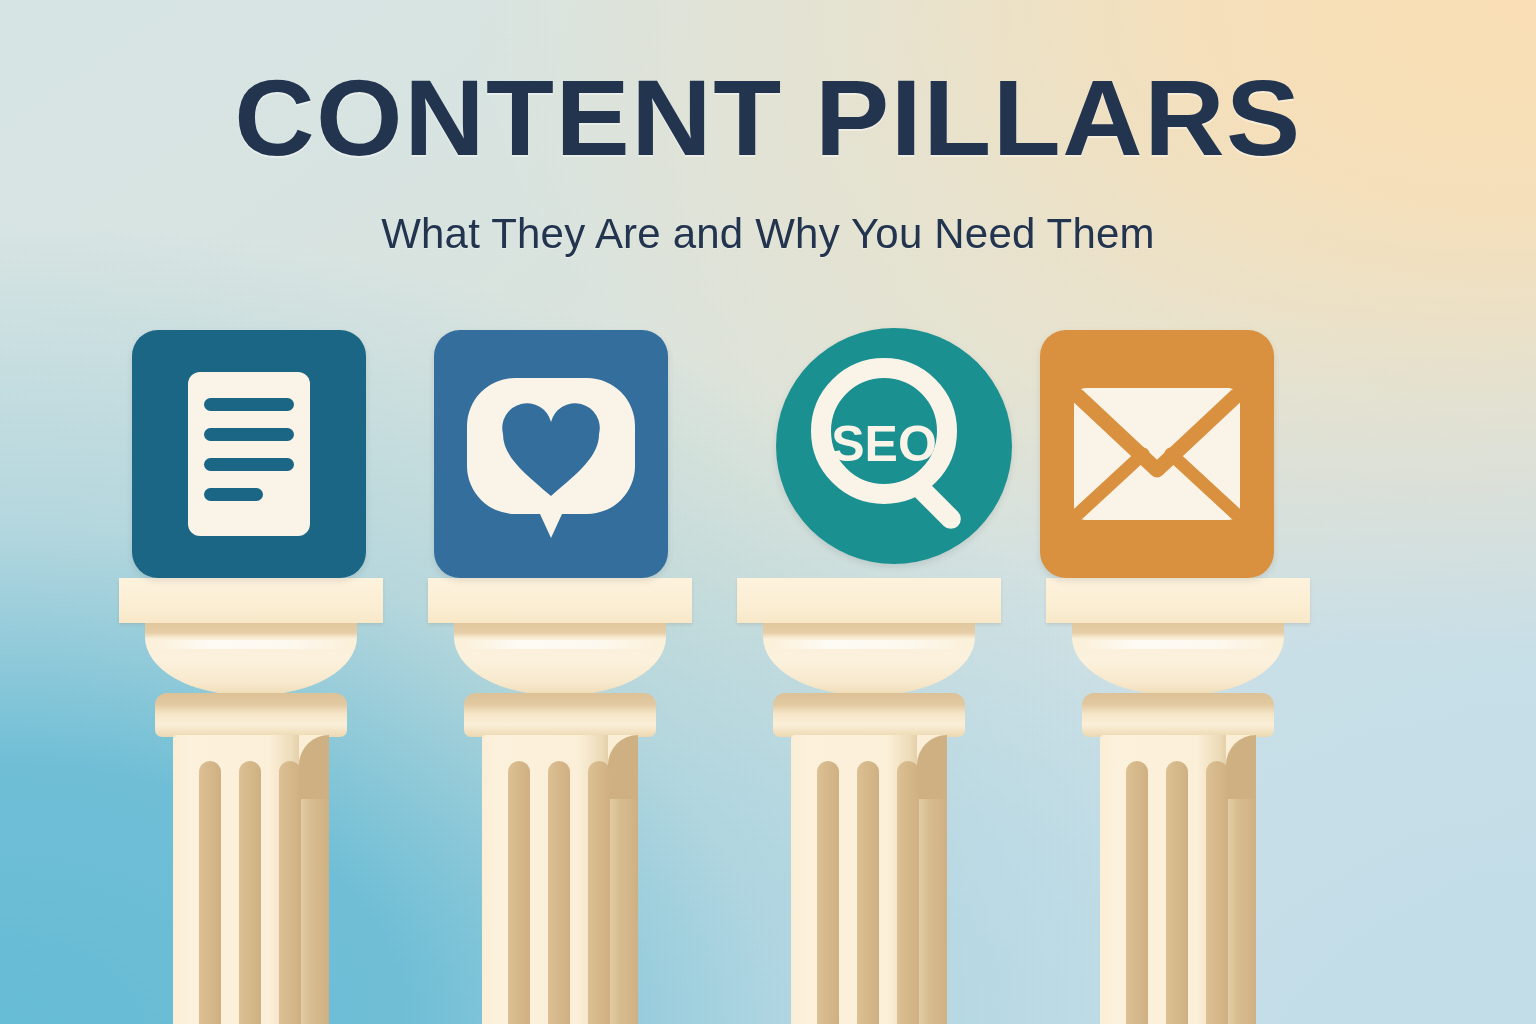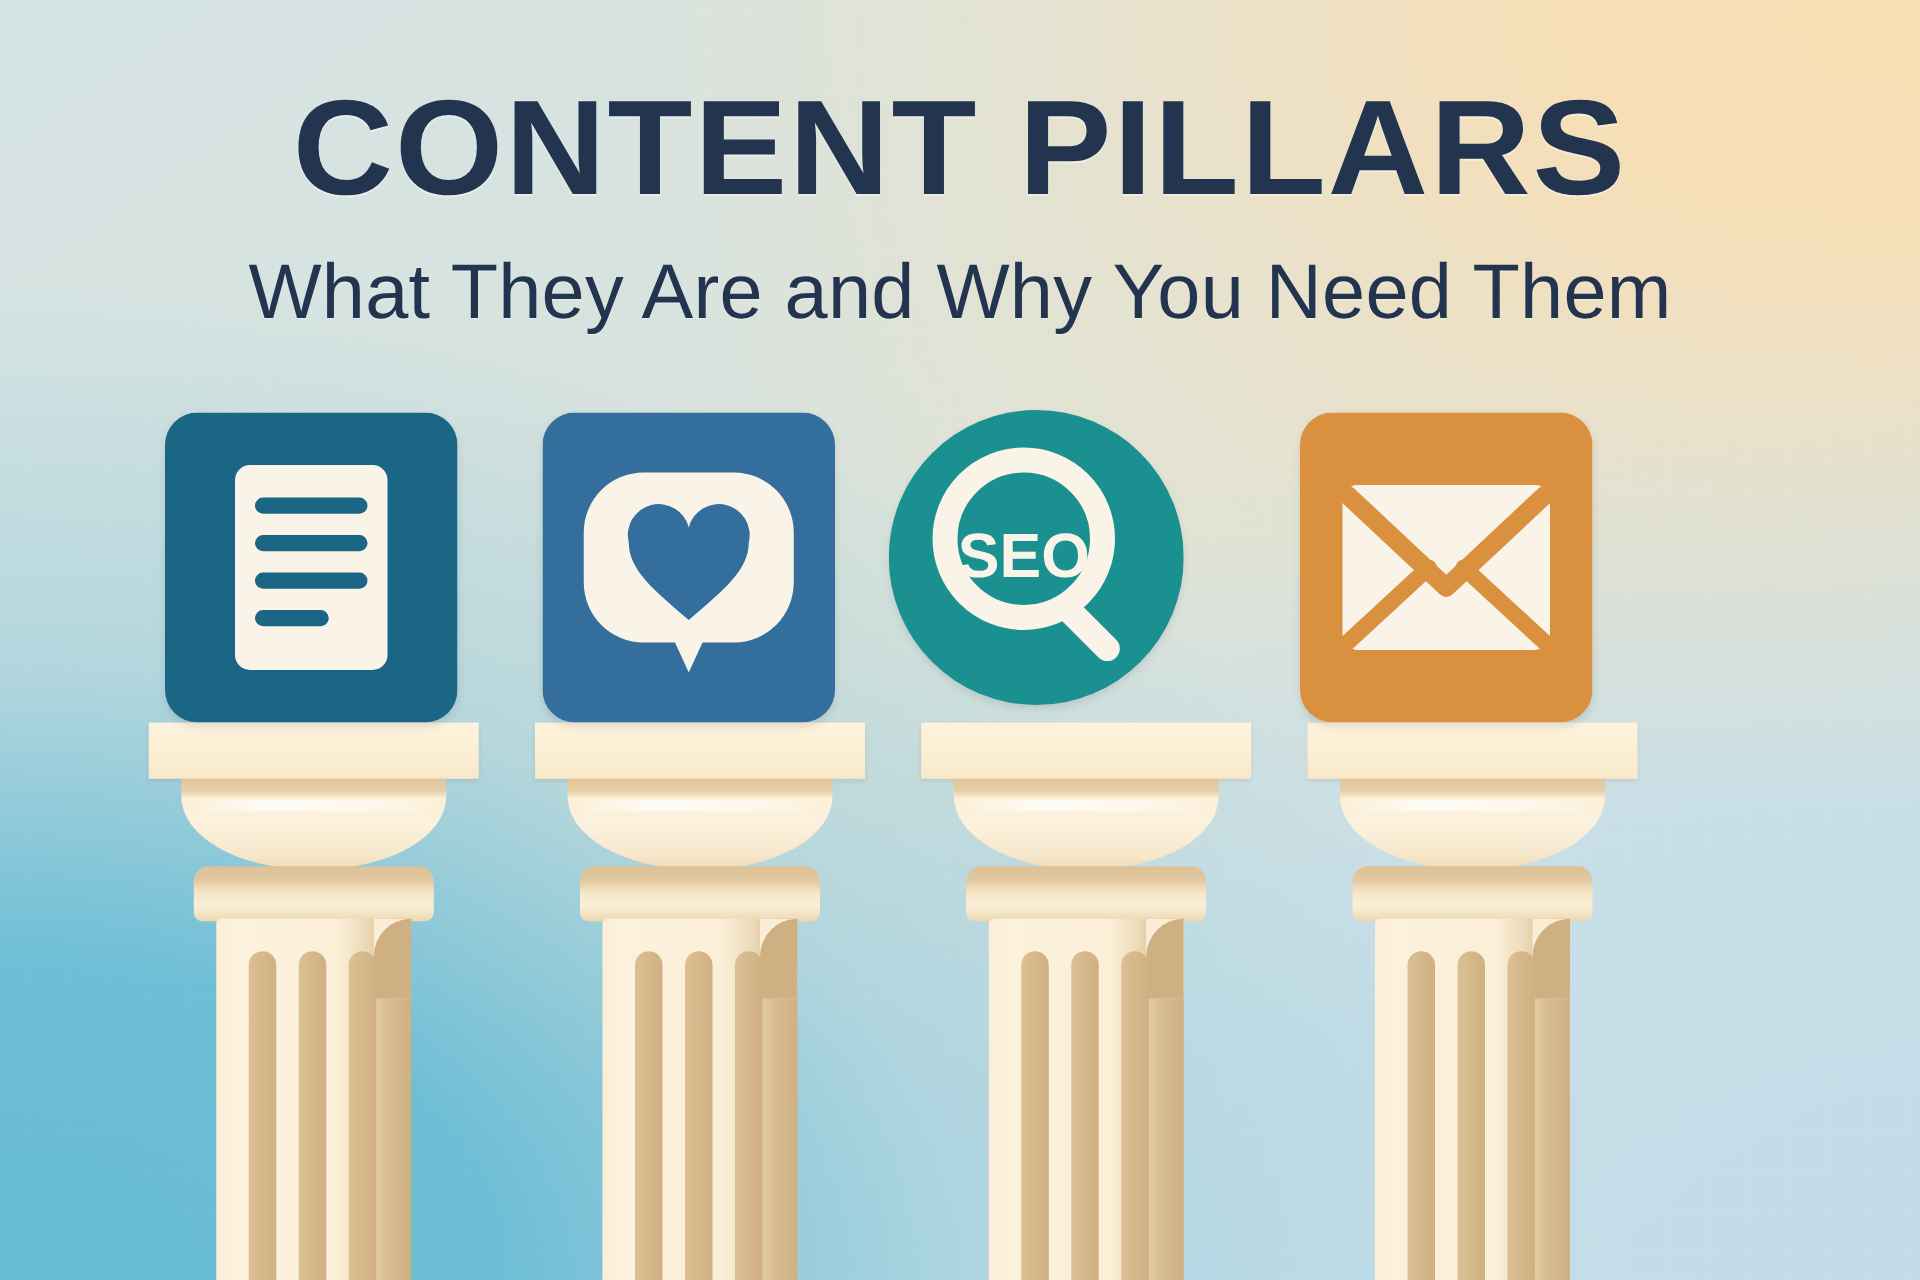--- a/index.html
+++ b/index.html
@@ -32,21 +32,21 @@
   #title{
     position:absolute; left:0; top:66px; width:1536px;
     font-size:108px; line-height:104px; font-weight:700;
     letter-spacing:1.5px;
     color:#23344f;
     text-shadow:0 2px 0 rgba(255,255,255,0.42);
     transform:scaleX(1.03);
   }
   #subtitle{
     position:absolute; left:0; top:205px; width:1536px;
-    font-size:62px; line-height:58px; font-weight:400;
+    font-size:42px; line-height:58px; font-weight:400;
     letter-spacing:0.2px;
     color:#23344f;
     text-shadow:0 1px 0 rgba(255,255,255,0.4);
     text-align:center;
   }
 
   
   .pillar{ position:absolute; z-index:3; }
 
   .abacus{
@@ -189,21 +189,21 @@
 </div>
 
 <div class="icon-tile" style="left:434px; top:330px;">
   <svg viewBox="0 0 234 248">
     <rect x="0" y="0" width="234" height="248" rx="26" fill="#336e9c"></rect>
     <path d="M33 96 a48 48 0 0 1 48 -48 h72 a48 48 0 0 1 48 48 v40 a48 48 0 0 1 -48 48 h-25 l-11 24 -11 -24 h-25 a48 48 0 0 1 -48 -48 z" fill="#faf4e8"></path>
     <path d="M117 166 c-28 -24 -48 -40 -48 -62 a23 23 0 0 1 48 -12 a23 23 0 0 1 48 12 c0 22 -20 38 -48 62 z" fill="#336e9c"></path>
   </svg>
 </div>
 
-<div class="icon-circle" style="left:711px; top:328px;text-decoration:underline;">
+<div class="icon-circle" style="left:776px; top:328px;text-decoration:underline;">
   <svg viewBox="0 0 236 236">
     <circle cx="118" cy="118" r="118" fill="#1b9090"></circle>
     <circle cx="108" cy="103" r="63" fill="none" stroke="#faf4e8" stroke-width="20"></circle>
     <rect x="150" y="145" width="20" height="62" rx="10" fill="#faf4e8" transform="rotate(-45 160 176)"></rect>
     <text x="108" y="120" font-family="Liberation Sans, sans-serif" font-size="50" font-weight="700" fill="#faf4e8" text-anchor="middle" dominant-baseline="middle">SEO</text>
   </svg>
 </div>
 
 <div class="icon-tile" style="left:1040px; top:330px;">
   <svg viewBox="0 0 234 248">

